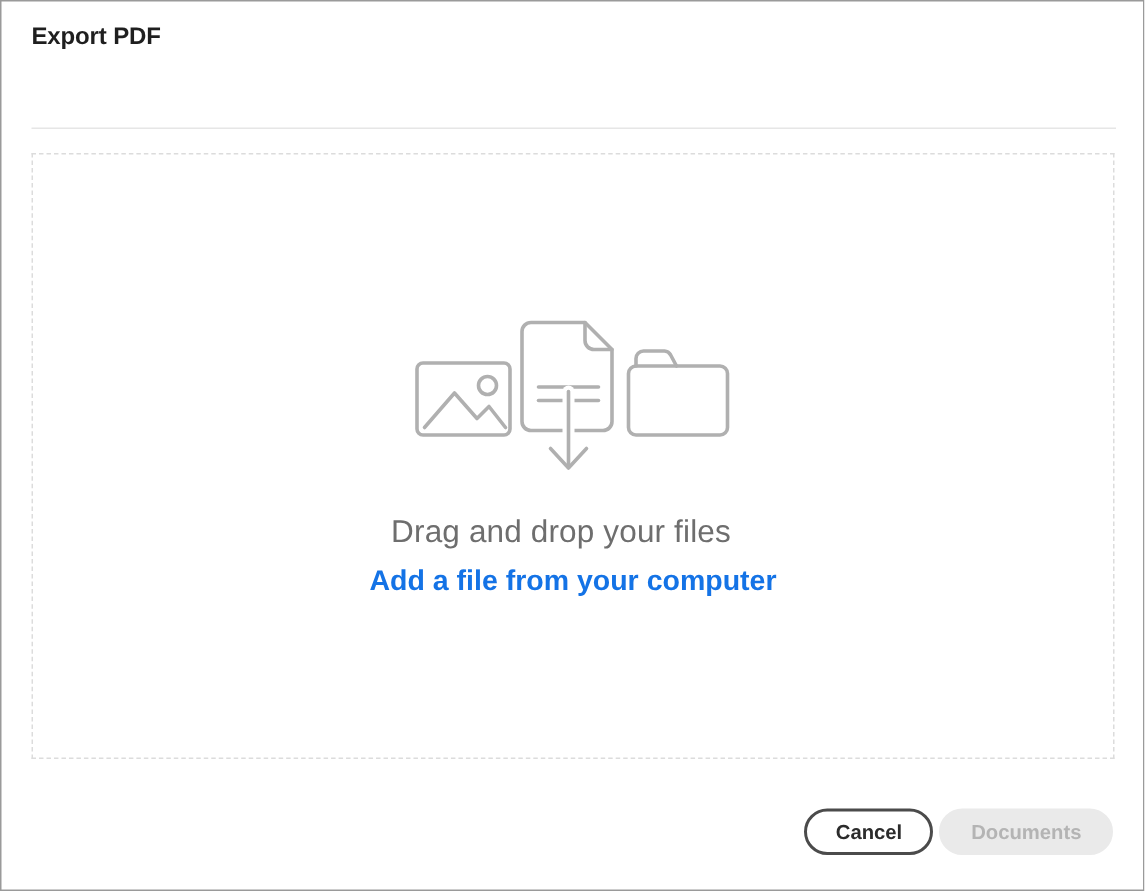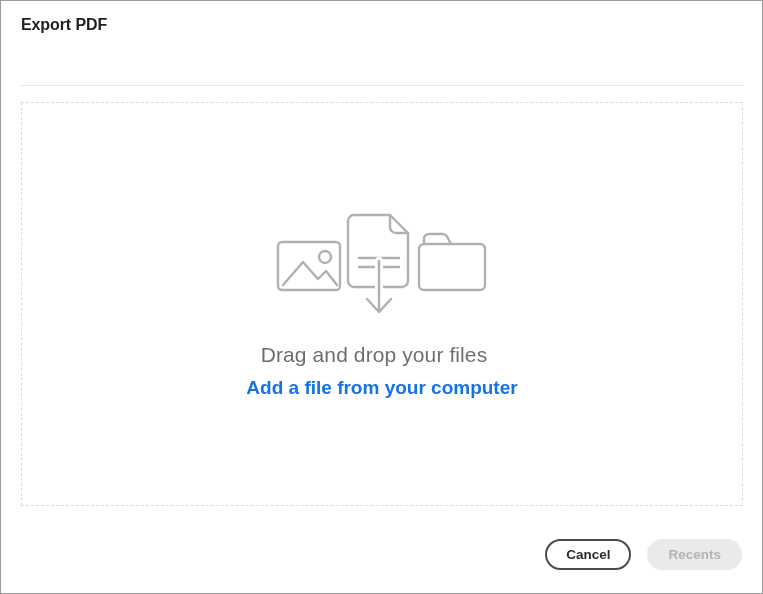--- a/index.html
+++ b/index.html
@@ -112,21 +112,21 @@
     white-space: nowrap;
   }
 
   
   #footer {
     position: absolute;
     right: 20px;
     top: 538px;
     display: flex;
     align-items: center;
-    gap: 16px;
+    gap: 4px;
   }
   .btn {
     font-family: inherit;
     font-size: 13.5px;
     height: 31px;
     border-radius: 16px;
     padding: 0 19px;
     box-sizing: border-box;
     cursor: pointer;
     white-space: nowrap;
@@ -180,16 +180,16 @@
         <path d="M95 98 L107 111 L119 98" stroke="#b0b0b0" stroke-width="2.4" stroke-linecap="round" stroke-linejoin="round"></path>
       </g>
     </svg>
 
     <div id="drop-title">Drag and drop your files</div>
     <a id="drop-link" href="#">Add a file from your computer</a>
   </div>
 
   <div id="footer">
     <button class="btn" id="cancel-btn">Cancel</button>
-    <button class="btn" id="continue-btn" disabled="">Recents</button>
+    <button class="btn" id="continue-btn" disabled="">Documents</button>
   </div>
 
 </div>
 
 </body></html>

